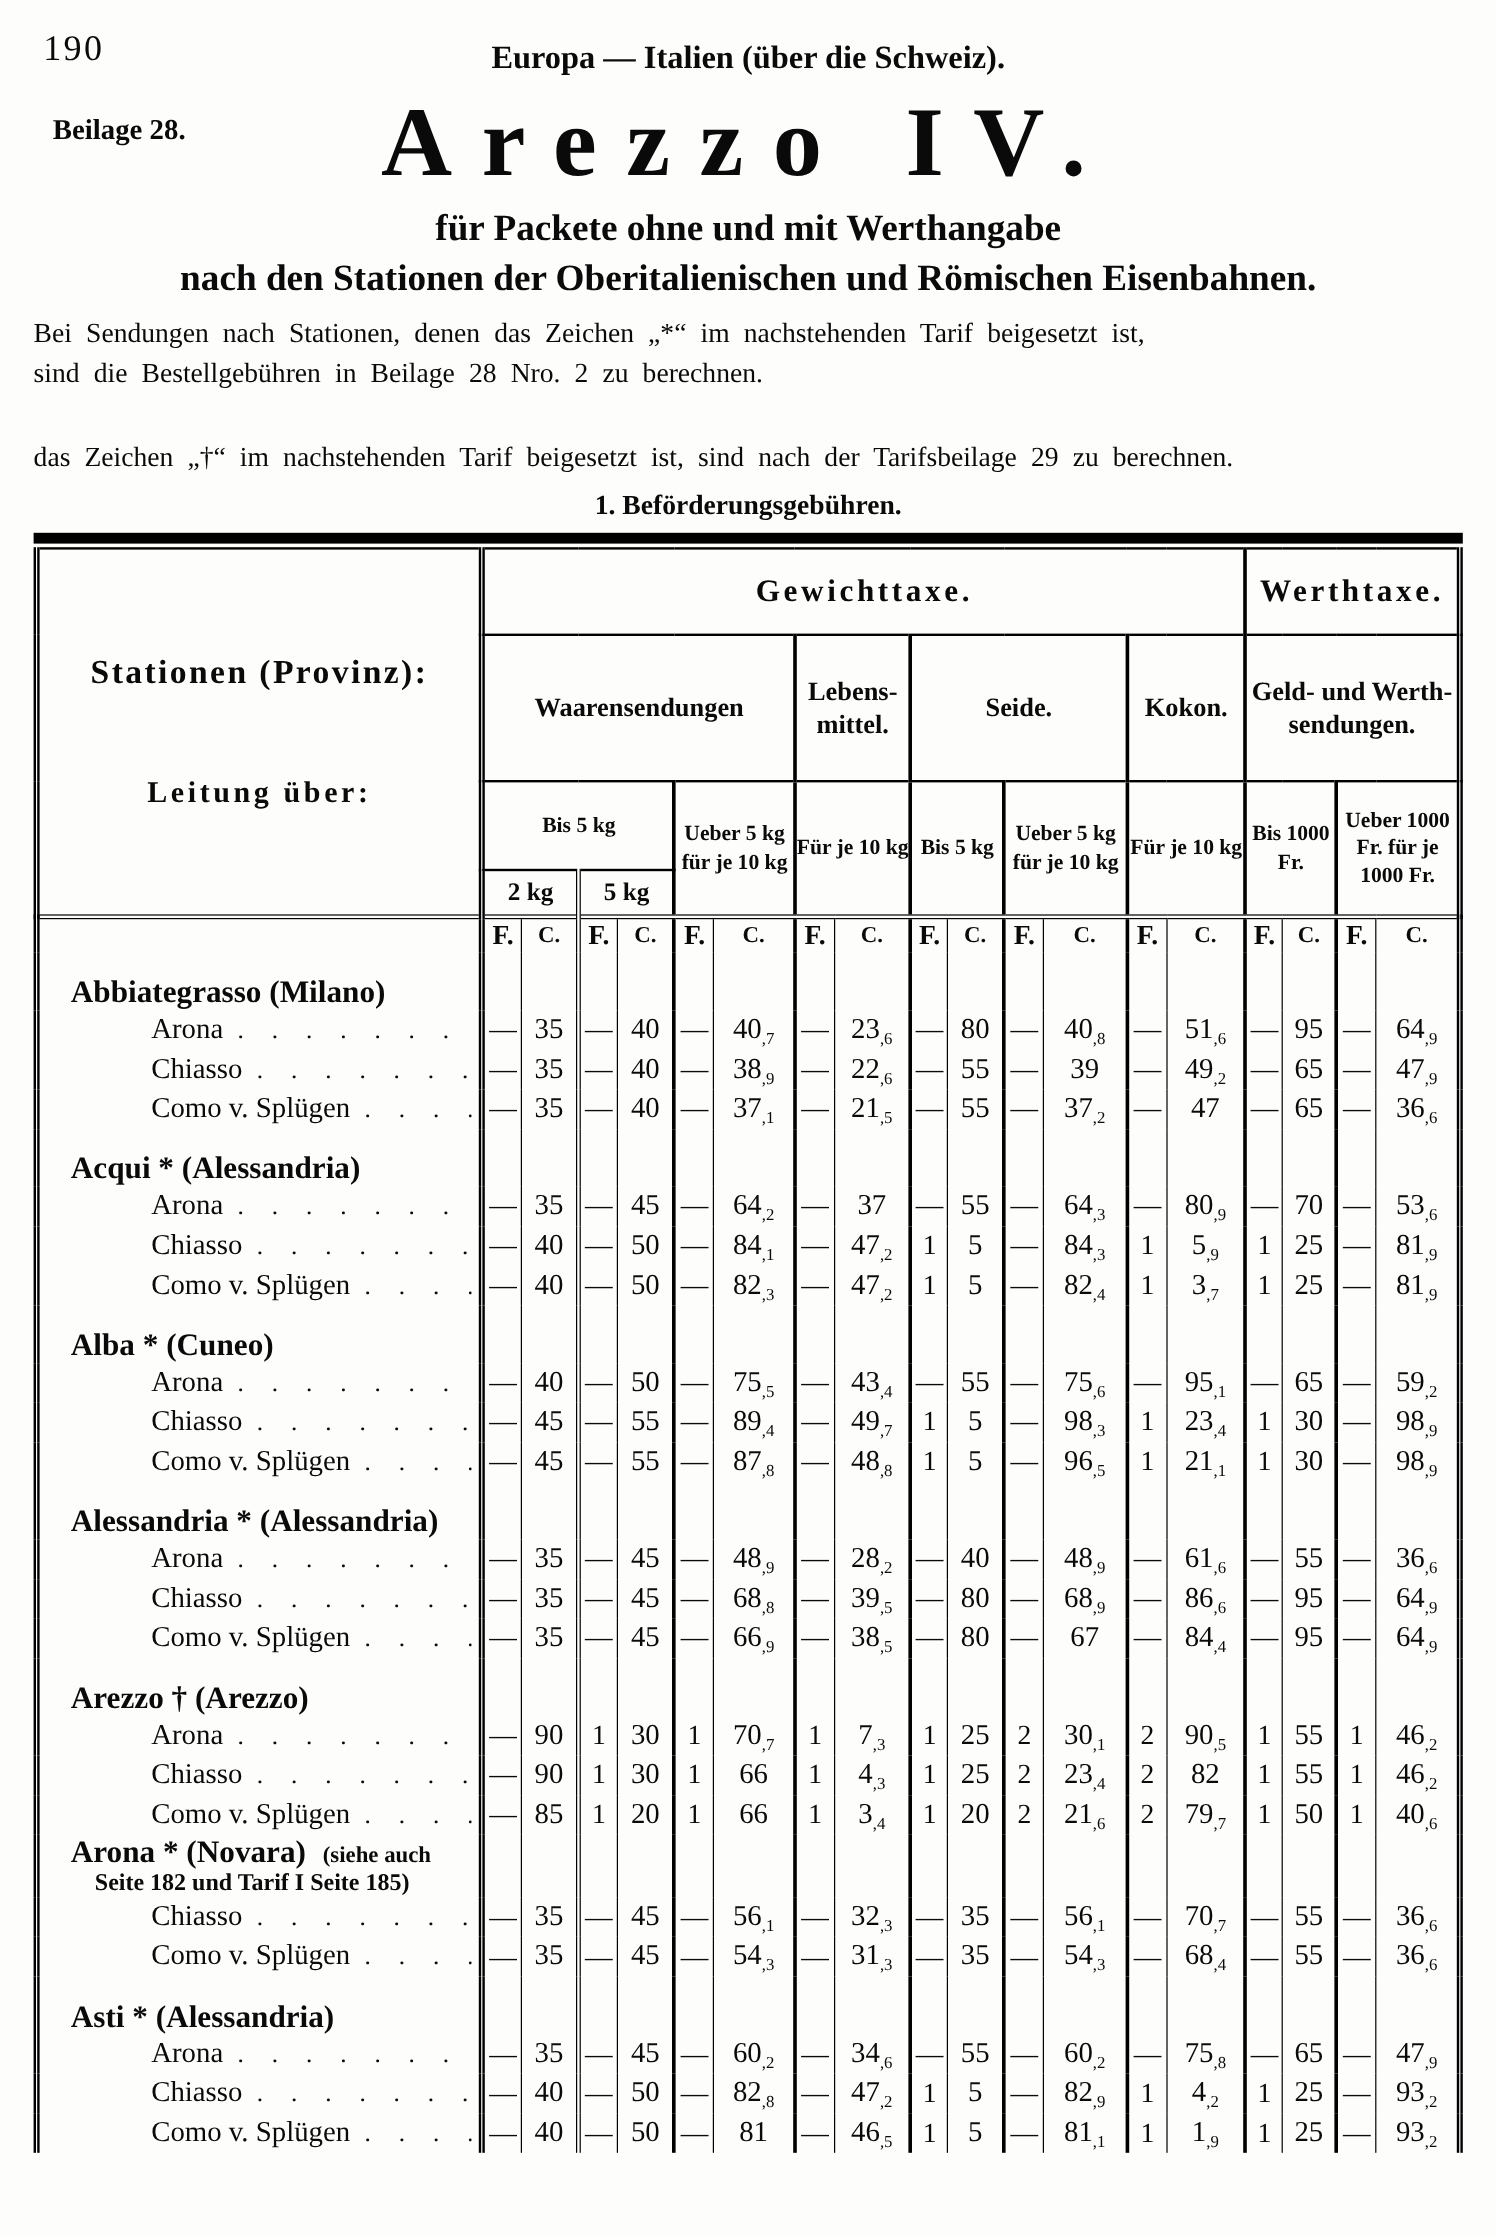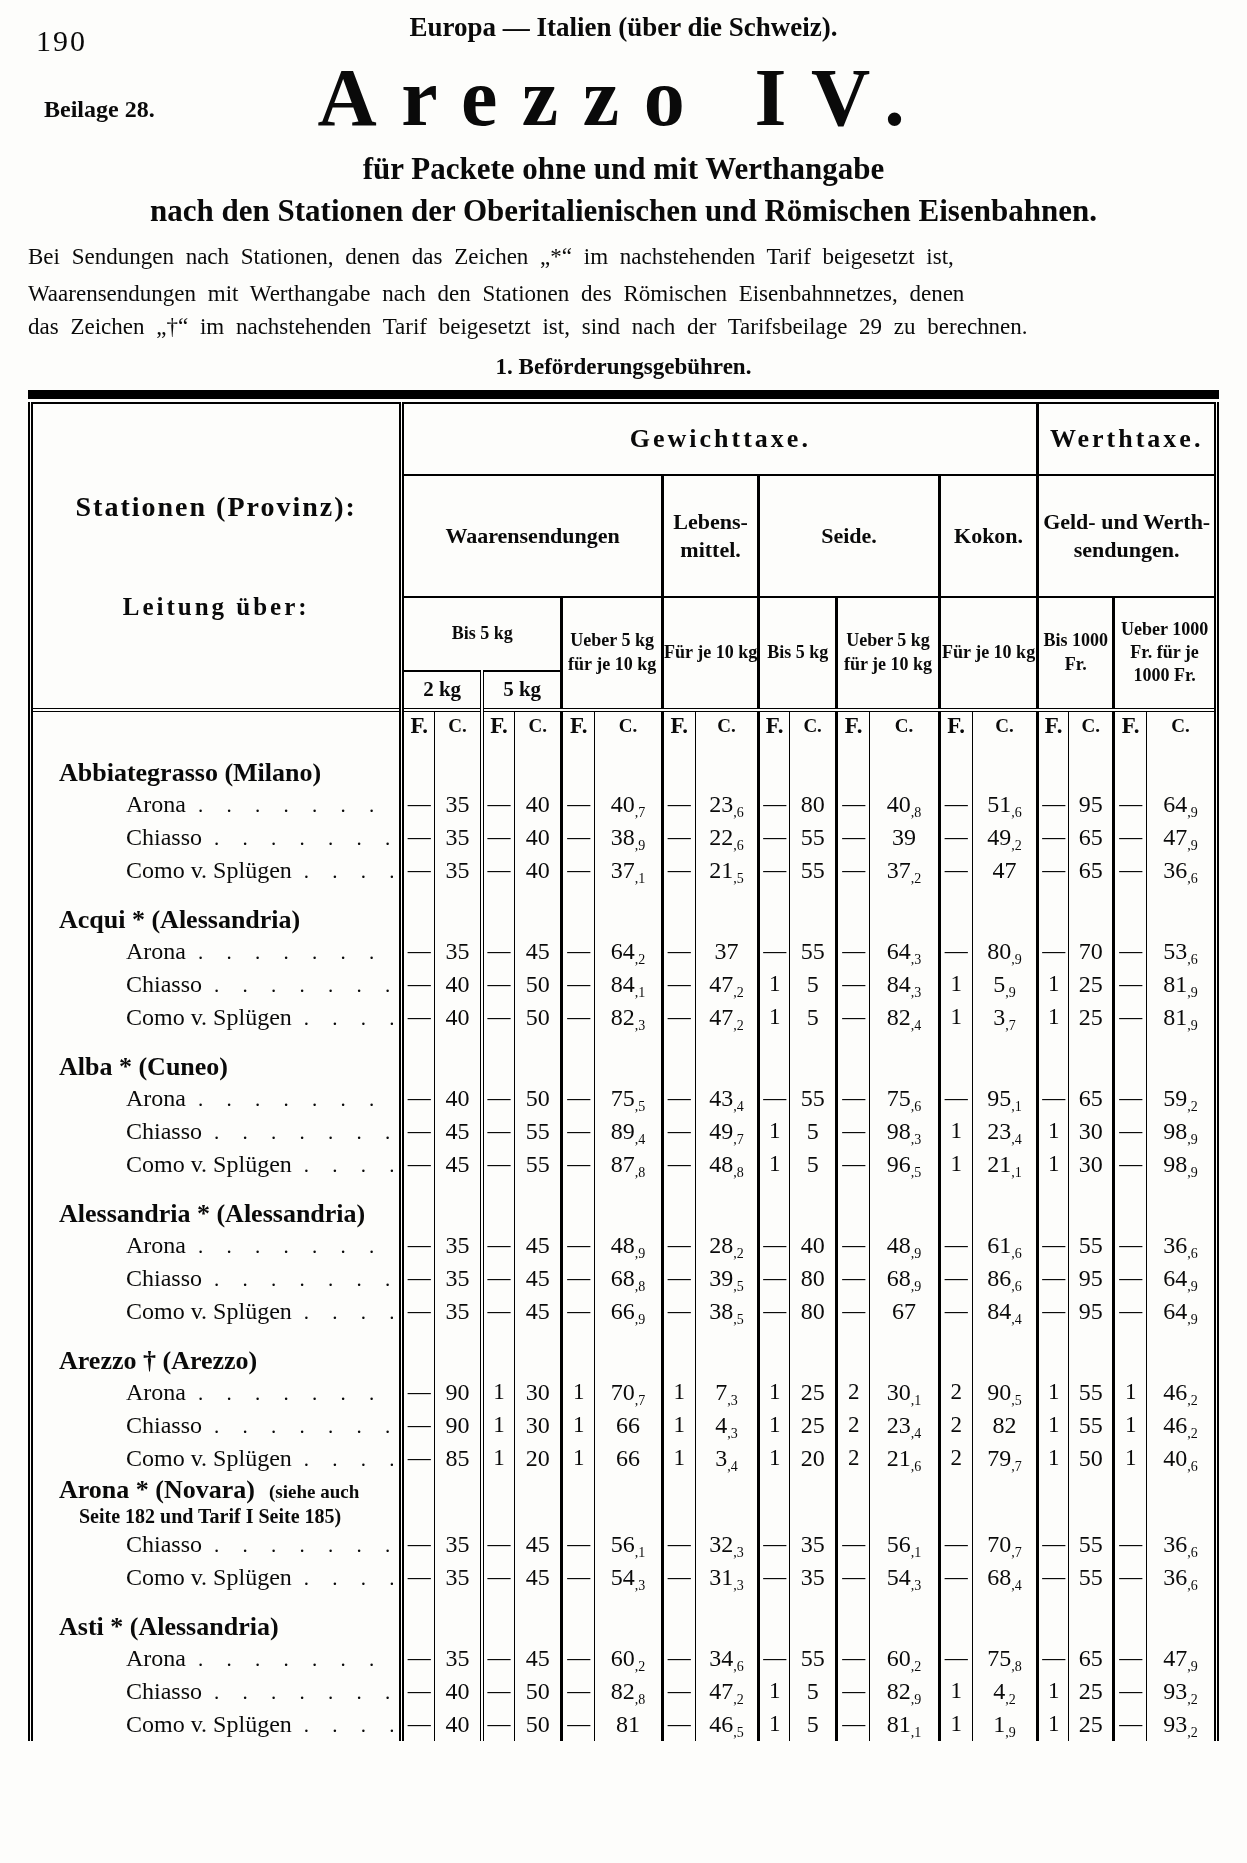--- a/index.html
+++ b/index.html
@@ -3,21 +3,21 @@
 <meta charset="utf-8">
 <style>
   html,body { margin:0; padding:0; }
   body {
     width:1247px; height:1863px;
     background:#fdfdfb; color:#0a0a0a;
     font-family:"Liberation Serif","DejaVu Serif",serif;
     position:relative; overflow:hidden;
   }
   .page-number { position:absolute; left:36px; top:24px; font-size:30px; letter-spacing:2px; }
-  .running-title { text-align:center; padding-top:12px; font-size:27px; font-weight:bold; }
+  .running-title { text-align:center; padding-top:33px; font-size:27px; font-weight:bold; }
   .beilage { position:absolute; left:44px; top:96px; font-size:24px; font-weight:bold; }
   .doc-title { text-align:center; font-size:82px; font-weight:bold; letter-spacing:0.30em; margin-top:12px; line-height:1.05; }
   .sub1 { text-align:center; font-size:31px; font-weight:bold; margin-top:10px; }
   .sub2 { text-align:center; font-size:31px; font-weight:bold; margin-top:6px; }
   .note { font-size:23px; margin:12px 28px 0 28px; line-height:1.43; text-align:left; word-spacing:6px; }
   .note + .note { margin-top:4px; }
   .section-heading { text-align:center; font-size:23px; font-weight:bold; margin-top:10px; }
 
   .table-wrap { margin:10px 28px 0 28px; border-top:9px solid #000; padding-top:3px; background:#fdfdfb; }
   table { border-collapse:collapse; table-layout:fixed; width:1191px;
@@ -60,23 +60,24 @@
 <div class="page-number">190</div>
 <div class="running-title">Europa — Italien (über die Schweiz).</div>
 <div class="beilage">Beilage 28.</div>
 
 <div class="doc-title">Arezzo IV.</div>
 <div class="sub1">für Packete ohne und mit Werthangabe</div>
 <div class="sub2">nach den Stationen der Oberitalienischen und Römischen Eisenbahnen.</div>
 
 <div class="note">
   <span>Bei Sendungen nach Stationen, denen das Zeichen „*“ im nachstehenden Tarif beigesetzt ist,</span><br>
+  <span>sind die Bestellgebühren in Beilage 28 Nro. 2 zu berechnen.</span>
 </div>
 <div class="note">
-  <span>Waarensendungen mit Werthangabe nach den Stationen des Römischen Eisenbahnnetzes, denen</span><br>
+  <br>
   <span>das Zeichen „†“ im nachstehenden Tarif beigesetzt ist, sind nach der Tarifsbeilage 29 zu berechnen.</span>
 </div>
 
 <div class="section-heading">1. Beförderungsgebühren.</div>
 
 <div class="table-wrap">
 <table>
   <colgroup>
     <col style="width:362px">
     <col style="width:32px">

